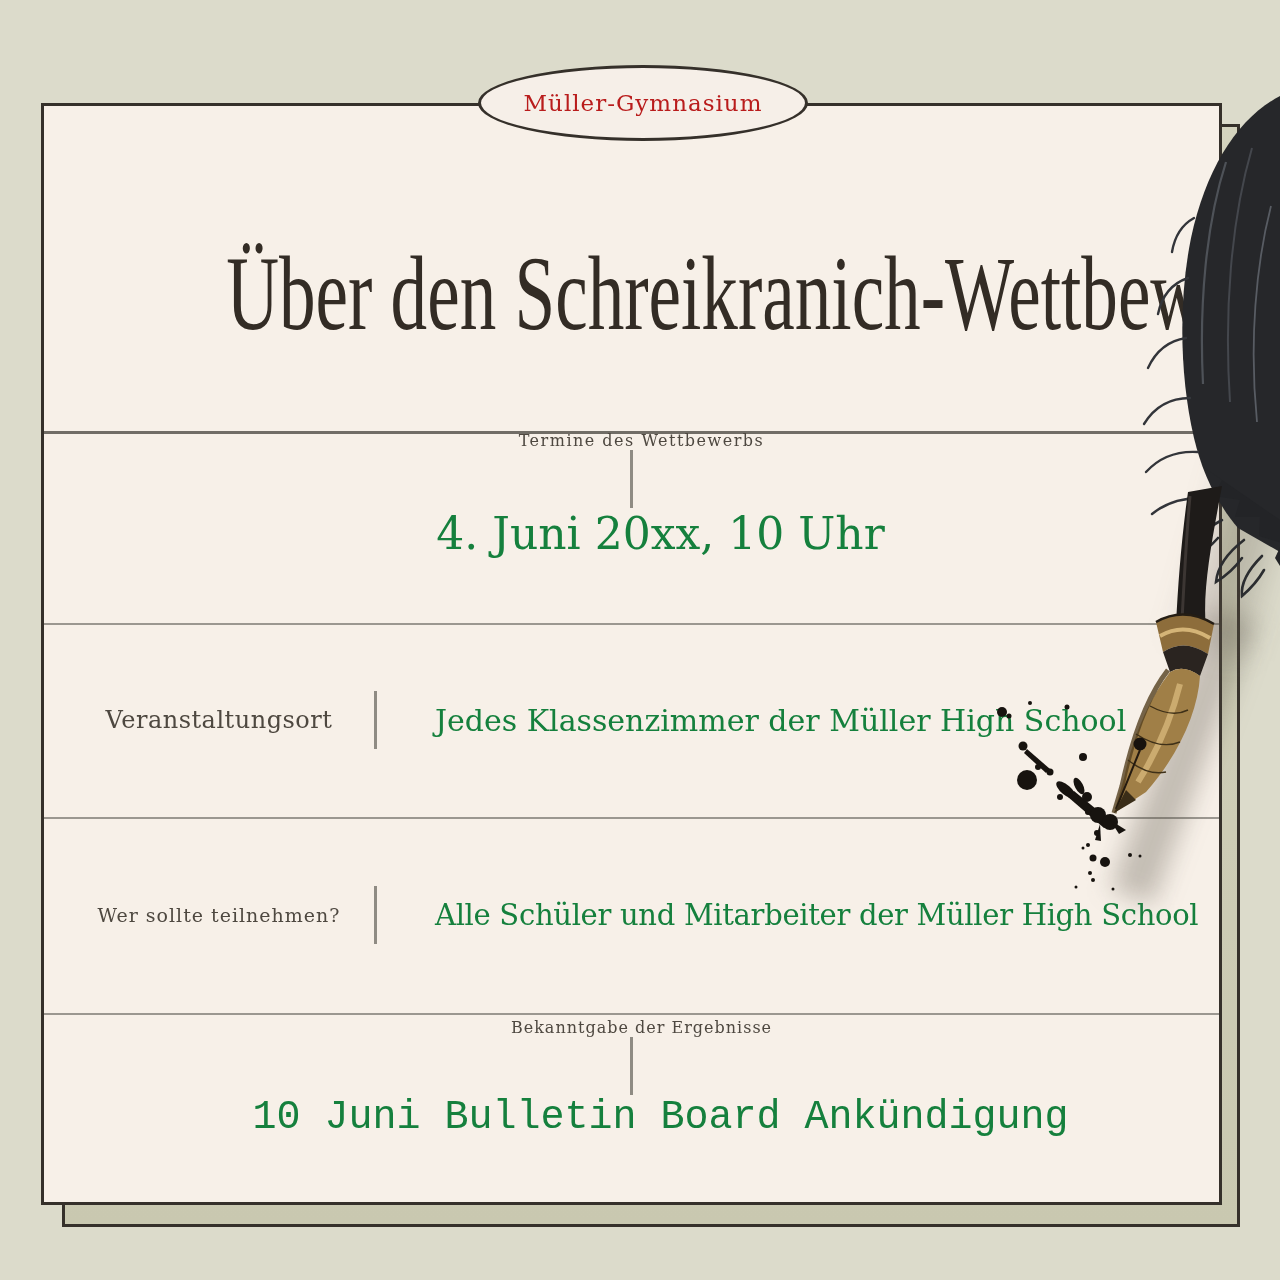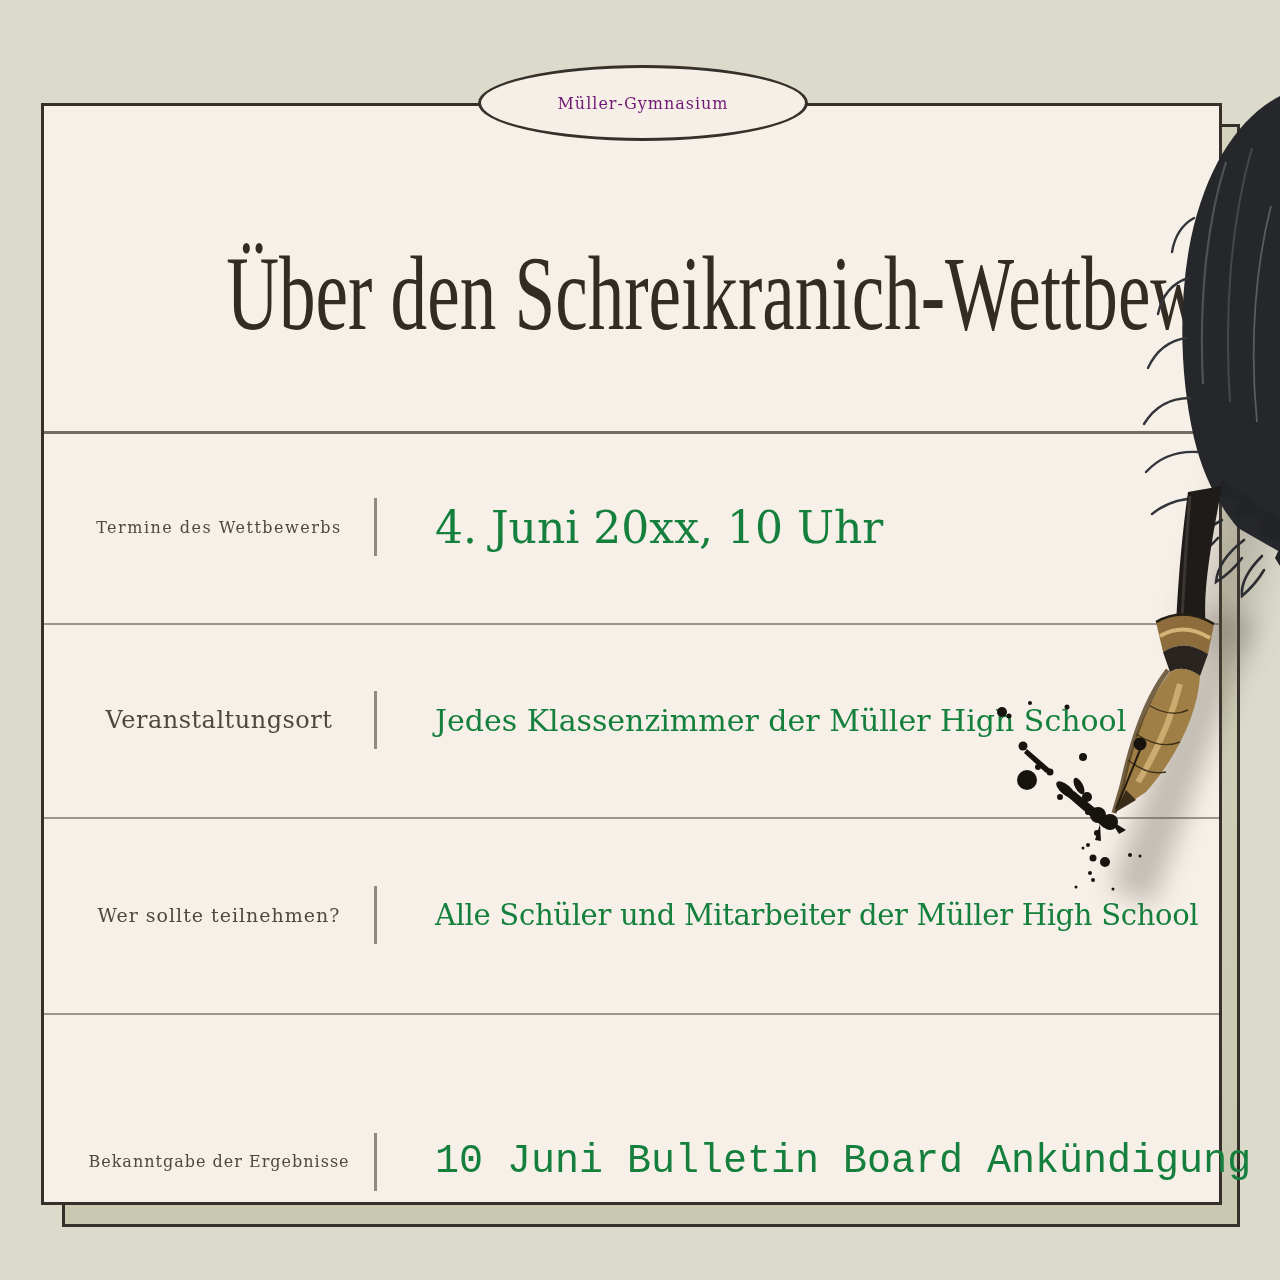--- a/index.html
+++ b/index.html
@@ -20,45 +20,45 @@
     background:#f7f0e8;border:3px solid #35302a;z-index:1;
   }
   
   .badge{
     position:absolute;left:478px;top:65px;width:330px;height:76px;
     background:#f6efe8;border:3px solid #35302a;border-radius:50%;
     display:flex;align-items:center;justify-content:center;z-index:4;
     box-sizing:border-box;
   }
   .badge span{
-    font-size:16px;letter-spacing:1px;color:#701a75;
+    font-size:23px;letter-spacing:1px;color:#b91c1c;
   }
   
   .title{
     position:absolute;left:0;right:0;top:135px;
     text-align:center;white-space:nowrap;line-height:1;
     font-family:"Liberation Serif", serif;
     font-size:106px;color:#332c25;
     transform:scaleX(0.69);transform-origin:50% 50%;
   }
   
   .hline{position:absolute;left:0;width:100%;background:#9b9790;height:2px;}
   .hline.first{background:#716d66;height:3px;}
   
   .row{position:absolute;left:0;right:0;display:flex;align-items:center;}
   .row-label{
     width:330px;flex:none;text-align:center;box-sizing:border-box;
     padding-left:20px;color:#4e4840;
   }
   .row-sep{width:3px;height:58px;flex:none;background:#8f8b83;}
   .row-value{margin-left:58px;color:#15803d;white-space:nowrap;font-family:"DejaVu Serif", serif;}
-  .r1{top:325px;height:192px;}
+  .r1{top:325px;height:192px;flex-direction:column;}
   .r2{top:517px;height:194px;}
   .r3{top:711px;height:196px;}
-  .r4{top:941px;height:229px;}
+  .r4{top:912px;height:229px;flex-direction:column;}
   .r1 .row-label{font-size:16px;letter-spacing:1.5px;}
   .r2 .row-label{font-size:24px;letter-spacing:.5px;}
   .r3 .row-label{font-size:19px;letter-spacing:1px;}
   .r4 .row-label{font-size:16px;letter-spacing:1px;}
   .r1 .row-value{font-size:44px;}
   .r2 .row-value{font-size:30px;}
   .r3 .row-value{font-size:29px;letter-spacing:-.3px;}
   .r4 .row-value{font-size:40px;font-family:Liberation Mono, monospace;}
   
   .pen-shadow-a{

